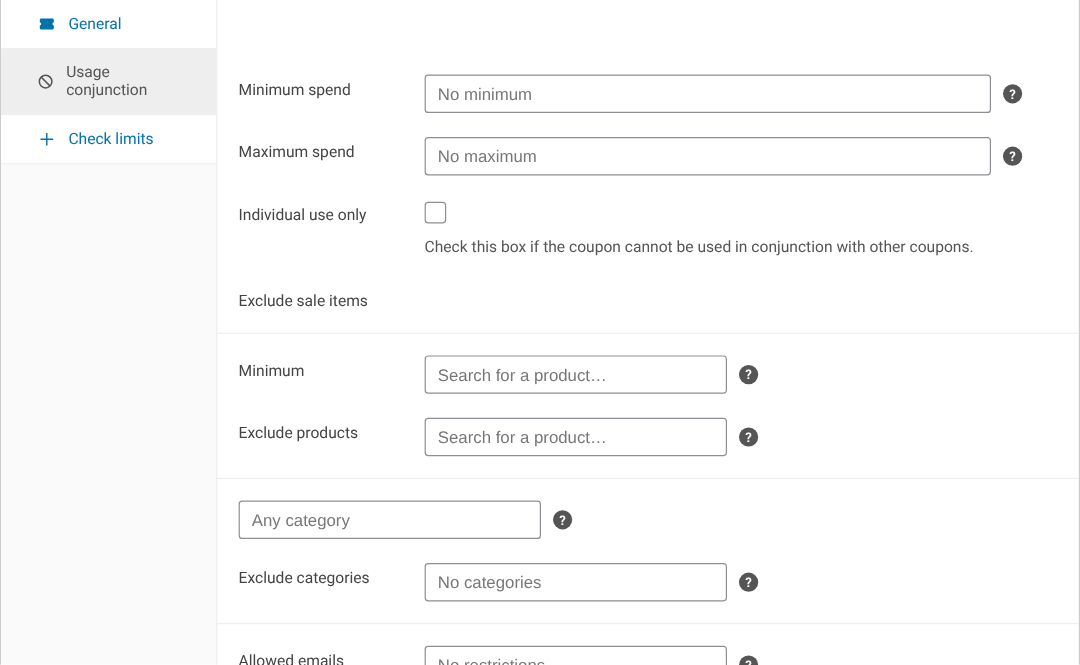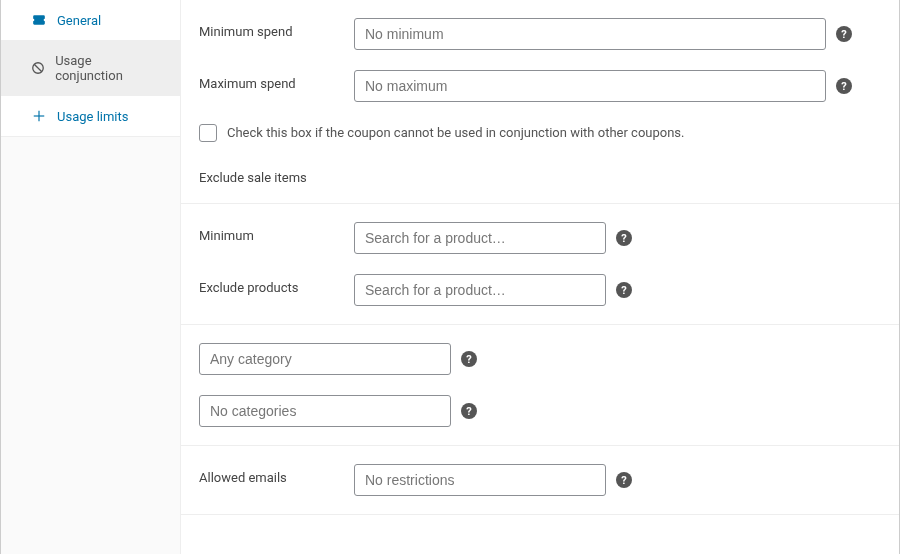--- a/index.html
+++ b/index.html
@@ -45,20 +45,21 @@
     width: 16px;
     height: 16px;
     display: inline-flex;
     align-items: center;
     justify-content: center;
     color: inherit;
   }
   .main {
     flex: 1;
     overflow-y: auto;
+    margin-top: 44px;
   }
   .section {
     border-bottom: 1px solid #eee;
     padding: 8px 0;
   }
   .row {
     display: flex;
     align-items: flex-start;
     padding: 10px 18px;
   }
@@ -110,21 +111,21 @@
     flex-shrink: 0;
     margin-top: 2px;
     cursor: pointer;
   }
   .check-desc {
     color: #555;
     font-size: 13px;
     line-height: 1.7;
     max-width: 480px;
   }
-  .row-field.checkbox-field { align-items: flex-start; }
+  .row-field.checkbox-field { align-items: flex-start; flex-direction: column; }
 </style>
 </head>
 <body>
 
 <div class="wrap">
 
   <div class="sidebar">
     <div class="side-item">
       <span class="side-icon">
         <svg width="14" height="14" viewBox="0 0 24 24" fill="currentColor">
@@ -142,21 +143,21 @@
       </span>
       <span>Usage conjunction</span>
     </div>
     <div class="side-item">
       <span class="side-icon">
         <svg width="14" height="14" viewBox="0 0 24 24" fill="none" stroke="currentColor" stroke-width="2">
             <line x1="3" y1="12" x2="21" y2="12"></line>
             <line x1="12" y1="3" x2="12" y2="21"></line>
           </svg>
       </span>
-      <span>Usage limits</span>
+      <span>Check limits</span>
     </div>
   </div>
 
   <div class="main">
 
     <div class="section">
       <div class="row">
         <div class="row-label">Minimum spend</div>
         <div class="row-field">
           <input class="text-input" type="text" placeholder="No minimum" style="">
@@ -164,20 +165,21 @@
         </div>
       </div>
       <div class="row">
         <div class="row-label">Maximum spend</div>
         <div class="row-field">
           <input class="text-input" type="text" placeholder="No maximum" style="">
           <span class="help-icon">?</span>
         </div>
       </div>
       <div class="row">
+        <div class="row-label">Individual use only</div>
         <div class="row-field checkbox-field">
           <div class="checkbox"></div>
           <div class="check-desc">Check this box if the coupon cannot be used in conjunction with other coupons.</div>
         </div>
       </div>
       <div class="row">
         <div class="row-label">Exclude sale items</div>
       </div>
     </div>
 
@@ -199,20 +201,21 @@
     </div>
 
     <div class="section">
       <div class="row">
         <div class="row-field">
           <input class="text-input narrow" type="text" placeholder="Any category" style="">
           <span class="help-icon">?</span>
         </div>
       </div>
       <div class="row">
+        <div class="row-label">Exclude categories</div>
         <div class="row-field">
           <input class="text-input narrow" type="text" placeholder="No categories" style="">
           <span class="help-icon">?</span>
         </div>
       </div>
     </div>
 
     <div class="section">
       <div class="row">
         <div class="row-label">Allowed emails</div>

